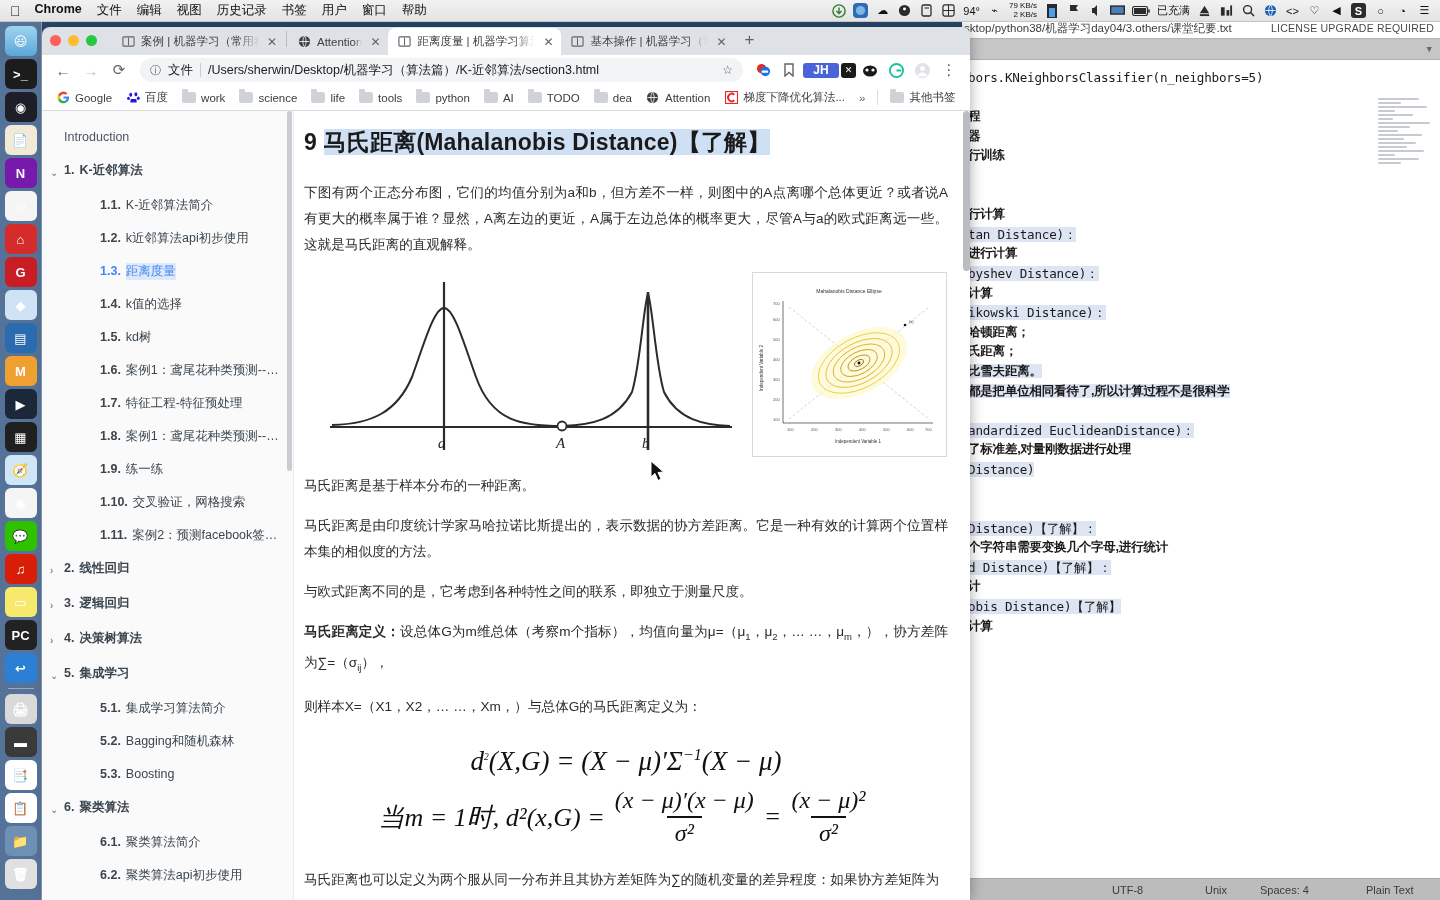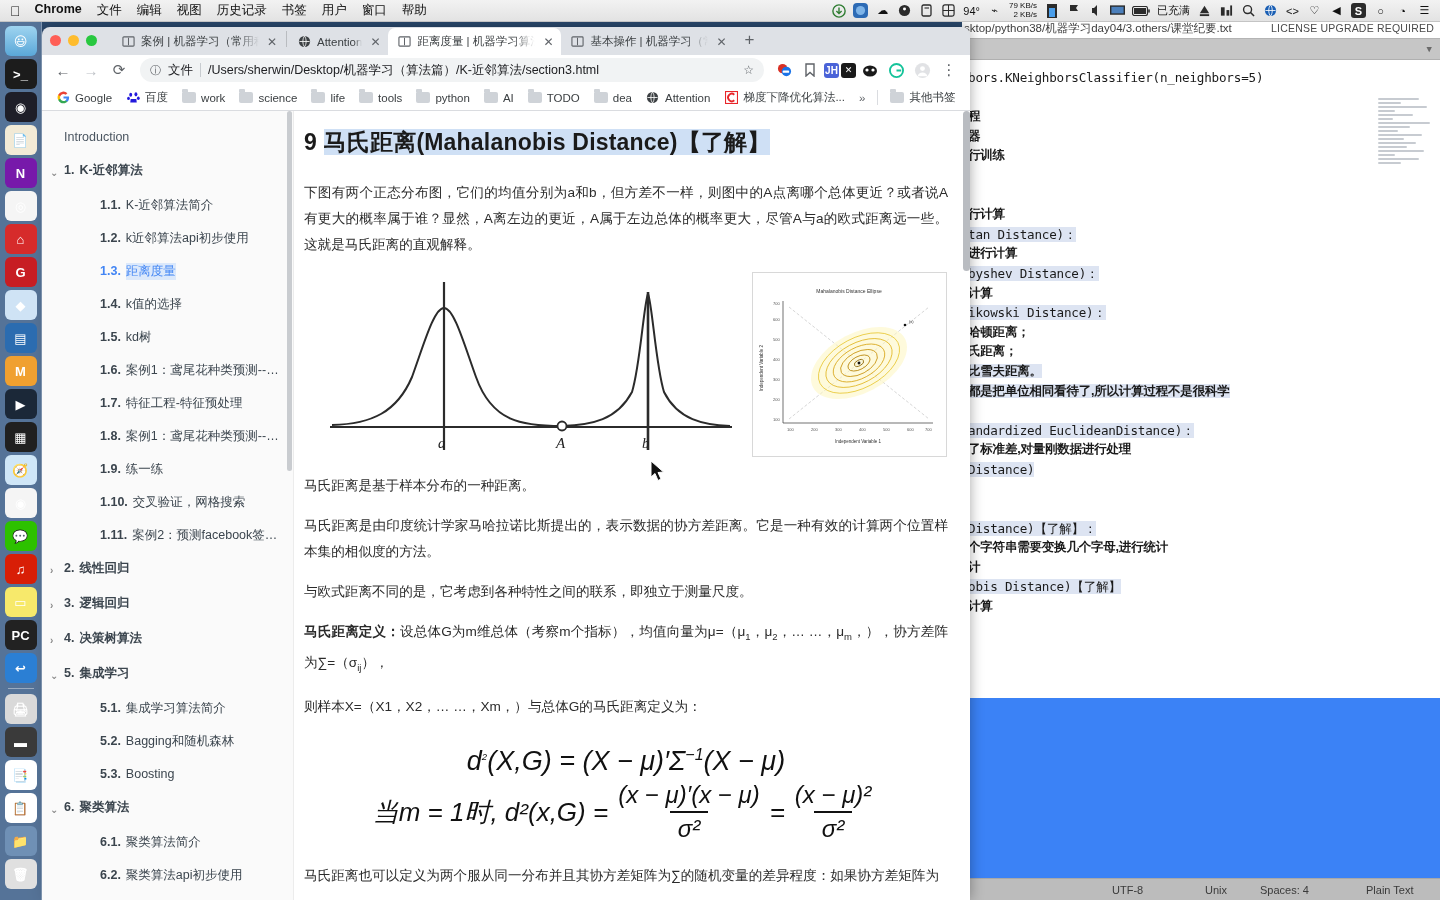--- a/index.html
+++ b/index.html
@@ -53,21 +53,21 @@
     height: 20px; background: #ffffff; display: flex; align-items: center;
     font-family: "Liberation Sans", sans-serif; font-size: 11.5px; color: #3d3d3d;
     padding-left: 2px;
   }
   .editor-title .lic { margin-left: auto; padding-right: 6px; color: #4a4a4a; font-size: 10.5px; letter-spacing: .2px; }
   .editor-toolbar {
     height: 22px; background: #c6c6c6; border-top: 1px solid #b4b4b4;
     border-bottom: 1px solid #b0b0b0; display: flex; align-items: center;
     justify-content: flex-end; padding-right: 8px; color: #6a6a6a; font-size: 9px;
   }
-  .editor-body { position: relative; height: 638px; background: #fff; padding: 8px 0 0 0; overflow: hidden; }
+  .editor-body { position: relative; height: 818px; background: #fff; padding: 8px 0 0 0; overflow: hidden; }
   .code-line {
     font-size: 12.6px; line-height: 19.6px; white-space: pre; color: #1a1a1a;
     padding-left: 6px; letter-spacing: -0.2px;
   }
   .code-line .hl { background: #dde4f2; }
   .code-line.cn { font-family: "Liberation Sans", "DejaVu Sans", sans-serif; font-weight: bold; font-size: 12.5px; }
   .minimap {
     position: absolute; right: 4px; top: 38px; width: 58px; height: 82px; opacity: .55;
   }
   .minimap div { height: 2px; background: #9aa2ad; margin-bottom: 2px; border-radius: 1px; }
@@ -157,23 +157,23 @@
   .doc-p b { font-weight: bold; }
   sub { font-size: 9.5px; }
   sup { font-size: 9.5px; }
 
   .figrow { display: flex; align-items: flex-start; gap: 10px; margin: 10px 0 16px 8px; }
   .fig-normal { position: relative; width: 430px; height: 185px; }
   .fig-ellipse { width: 195px; height: 185px; border: 1px solid #d8d8d8; background: #fff; position: relative; }
 
   .cursor { position: absolute; left: 338px; top: 188px; z-index: 5; }
 
-  .formula { text-align: center; margin: 26px 0 10px 0; font-family: Liberation Sans, sans-serif; }
+  .formula { text-align: center; margin: 26px 0 10px 0; font-family: Liberation Serif, serif; }
   .f-line1 { font-size: 27px; font-style: italic; color: #111; }
-  .f-line2 { font-size: 26px; font-style: italic; color: #111; display: flex; align-items: center; justify-content: center; gap: 2px; margin-top: 4px; }
+  .f-line2 { font-size: 26px; font-style: italic; color: #111; display: flex; align-items: center; justify-content: center; gap: 2px; margin-top: 10px; }
   .frac { display: inline-flex; flex-direction: column; align-items: center; vertical-align: middle; }
   .frac .num { padding: 0 8px 2px; font-size: 24px; }
   .frac .den { padding: 2px 8px 0; border-top: 2px solid #111; font-size: 24px; }
   .upr { font-size: 16px; vertical-align: super; }
 
   .page-scroll { position: absolute; right: 0; top: 0; width: 7px; height: 160px; background: #b9bcc1; border-radius: 4px; z-index: 9;}
 </style>
 </head>
 <body>
 
@@ -207,20 +207,21 @@
           <div class="code-line cn"><span class="hl">比雪夫距离。</span></div>
           <div class="code-line cn"><span class="hl">都是把单位相同看待了,所以计算过程不是很科学</span></div>
           <div class="code-line">&nbsp;</div>
           <div class="code-line"><span class="hl">andardized EuclideanDistance)：</span></div>
           <div class="code-line cn"><span>了标准差,对量刚数据进行处理</span></div>
           <div class="code-line"><span class="hl">Distance)</span></div>
           <div class="code-line">&nbsp;</div>
           <div class="code-line">&nbsp;</div>
           <div class="code-line"><span class="hl">Distance)【了解】：</span></div>
           <div class="code-line cn"><span>个字符串需要变换几个字母,进行统计</span></div>
+          <div class="code-line"><span class="hl">d Distance)【了解】：</span></div>
           <div class="code-line cn"><span>计</span></div>
           <div class="code-line"><span class="hl">obis Distance)【了解】</span></div>
           <div class="code-line cn"><span>计算</span></div>
         </div>
       <div class="minimap">
         <div style="width:70%"></div>
           <div style="width:40%"></div>
           <div style="width:85%"></div>
         <div style="width:30%"></div>
           <div style="width:60%"></div>
@@ -317,21 +318,21 @@
             <circle cx="6" cy="6" r="5" fill="#d93025"></circle>
             <circle cx="10" cy="9" r="5" fill="#1a73e8"></circle>
             <rect x="6" y="8" width="7" height="2.5" fill="#fff" rx="1"></rect>
           </svg>
       </div>
       <div class="tb-ico">
         <svg width="12" height="14" viewBox="0 0 12 14">
             <path d="M2 1h8v12l-4-3.5L2 13z" fill="none" stroke="#5f6368" stroke-width="1.4"></path>
           </svg>
       </div>
-      <div class="tb-ico" style="background:#4a63d8;color:#fff;font-size:10px;font-weight:bold;width:15px;height:15px;border-radius:3px">JH</div>
+      <div class="tb-ico" style="background:#4a63d8;color:#fff;font-size:12px;font-weight:bold;width:36px;height:15px;border-radius:3px">JH</div>
       <div class="tb-ico" style="background:#1a1a1a;color:#fff;font-size:9px;font-weight:bold;width:15px;height:15px;border-radius:3px">✕</div>
       <div class="tb-ico">
         <svg width="16" height="14" viewBox="0 0 16 14">
             <ellipse cx="8" cy="8" rx="7" ry="5.5" fill="#1a1a1a"></ellipse>
             <circle cx="5" cy="7" r="1.6" fill="#fff"></circle>
             <circle cx="11" cy="7" r="1.6" fill="#fff"></circle>
           </svg>
       </div>
       <div class="tb-ico">
         <svg width="15" height="15" viewBox="0 0 16 16">

